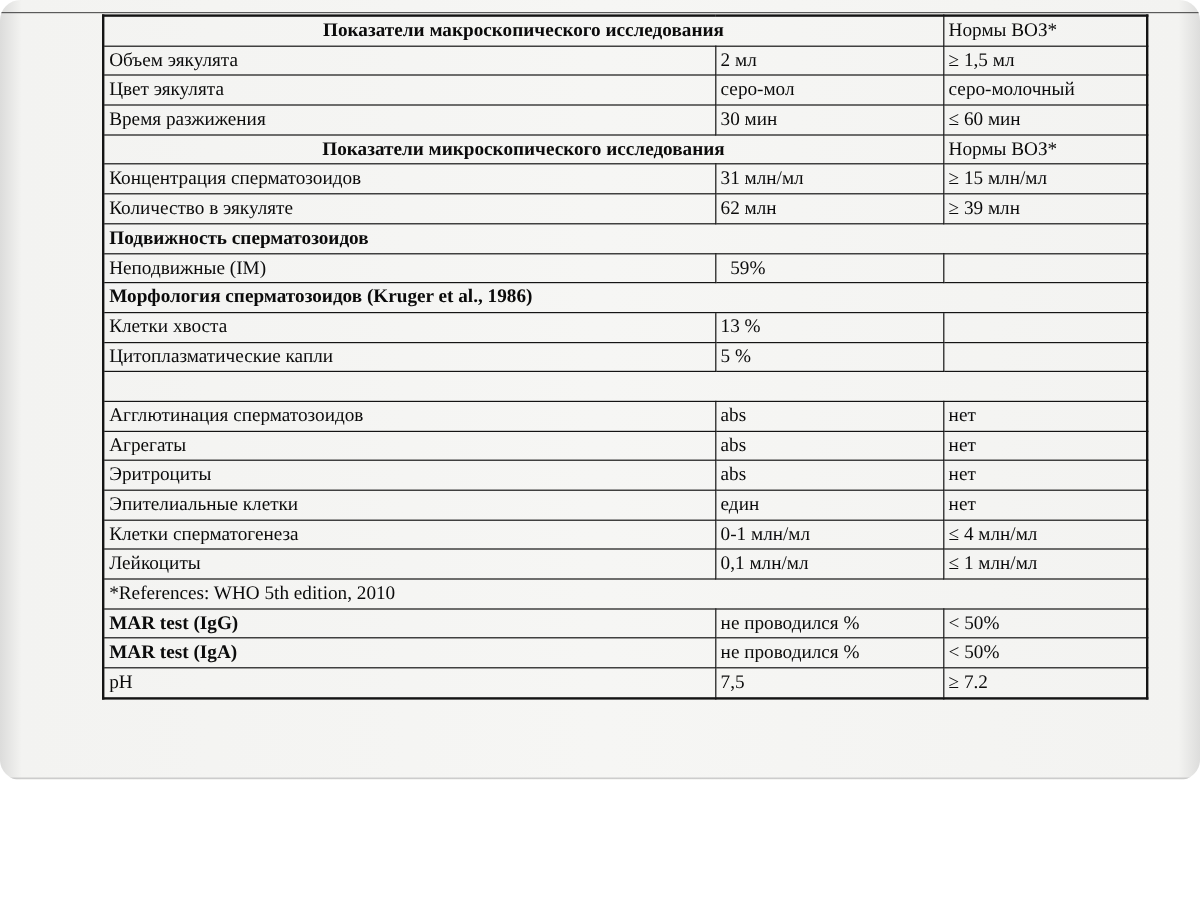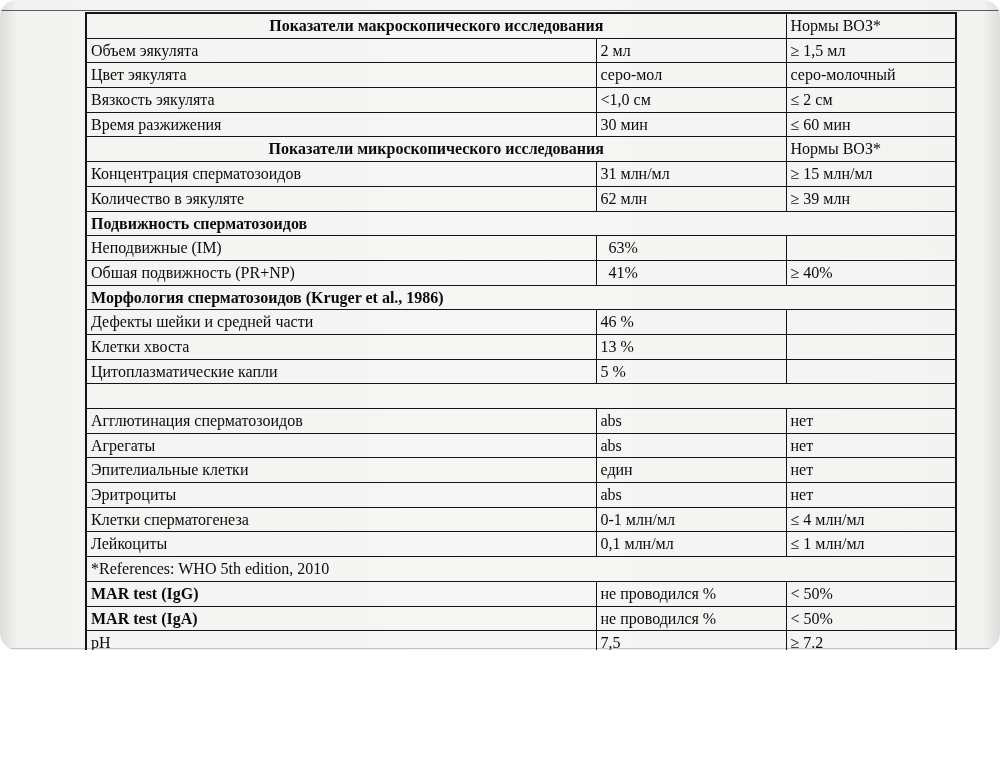--- a/index.html
+++ b/index.html
@@ -82,25 +82,20 @@
         <td class="v">2 мл</td>
         <td>≥ 1,5 мл</td>
       </tr>
 
       <tr>
         <td>Цвет эякулята</td>
         <td class="v">серо-мол</td>
         <td>серо-молочный</td>
       </tr>
 
-      <tr>
-        <td>Вязкость эякулята</td>
-        <td class="v">&lt;1,0 см</td>
-        <td>≤ 2 см</td>
-      </tr>
 
       <tr>
         <td>Время разжижения</td>
         <td class="v">30 мин</td>
         <td>≤ 60 мин</td>
       </tr>
 
       <tr>
         <td colspan="2" class="c b">Показатели микроскопического исследования</td>
         <td>Нормы ВОЗ*</td>
@@ -119,41 +114,31 @@
       </tr>
 
       <tr>
         <td colspan="3" class="b">Подвижность сперматозоидов</td>
       </tr>
 
 
 
       <tr>
         <td>Неподвижные (IM)</td>
-        <td class="v i">63%</td>
+        <td class="v i">59%</td>
         <td></td>
       </tr>
 
-      <tr>
-        <td>Обшая подвижность (PR+NP)</td>
-        <td class="v i">41%</td>
-        <td>≥ 40%</td>
-      </tr>
 
       <tr>
         <td colspan="3" class="b">Морфология сперматозоидов (Kruger et al., 1986)</td>
       </tr>
 
 
 
-      <tr>
-        <td>Дефекты шейки и средней части</td>
-        <td class="v">46 %</td>
-        <td></td>
-      </tr>
 
       <tr>
         <td>Клетки хвоста</td>
         <td class="v">13 %</td>
         <td></td>
       </tr>
 
       <tr>
         <td>Цитоплазматические капли</td>
         <td class="v">5 %</td>
@@ -170,28 +155,28 @@
         <td>нет</td>
       </tr>
 
       <tr>
         <td>Агрегаты</td>
         <td class="v">abs</td>
         <td>нет</td>
       </tr>
 
       <tr>
+        <td>Эритроциты</td>
+        <td class="v">abs</td>
+        <td>нет</td>
+      </tr>
+
+      <tr>
         <td>Эпителиальные клетки</td>
         <td class="v">един</td>
-        <td>нет</td>
-      </tr>
-
-      <tr>
-        <td>Эритроциты</td>
-        <td class="v">abs</td>
         <td>нет</td>
       </tr>
 
       <tr>
         <td>Клетки сперматогенеза</td>
         <td class="v">0-1 млн/мл</td>
         <td>≤ 4 млн/мл</td>
       </tr>
 
       <tr>

